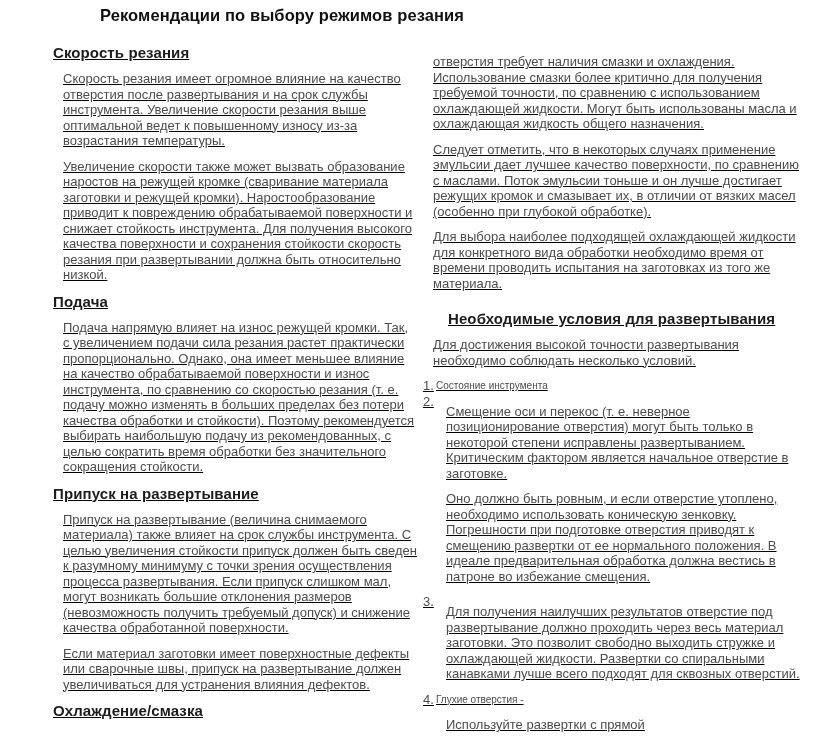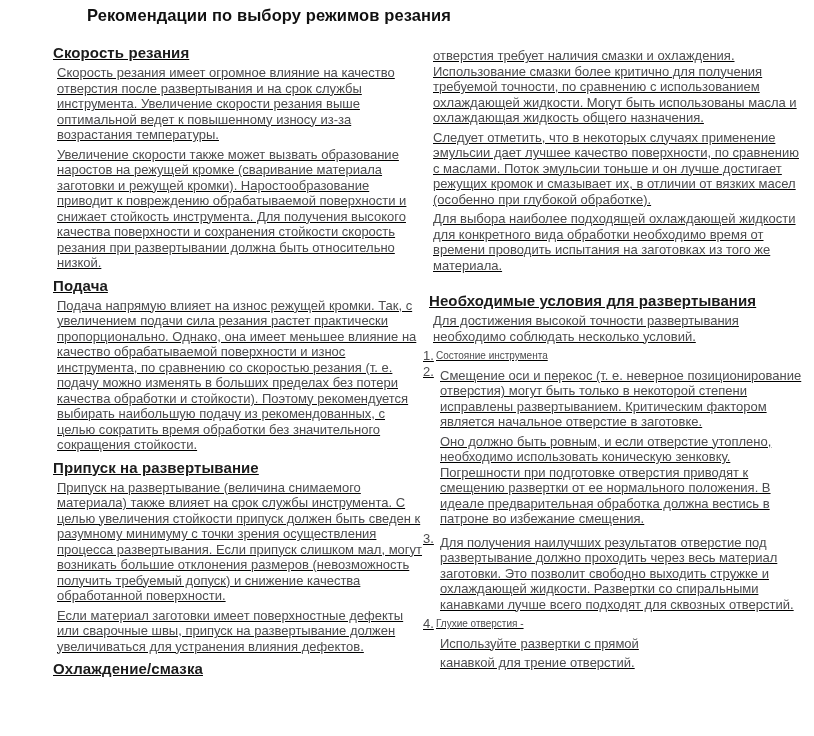--- a/index.html
+++ b/index.html
@@ -10,21 +10,21 @@
   .page {
     position: relative;
     width: 814px;
     height: 736px;
     background: #ffffff;
     overflow: hidden;
     font-family: "Liberation Sans", sans-serif;
   }
   .doc-title {
     position: absolute;
-    left: 87px;
+    left: 100px;
     top: 6px;
     margin: 0;
     font-size: 16.5px;
     font-weight: 700;
     color: #111111;
     letter-spacing: 0.1px;
     white-space: nowrap;
   }
   .col {
     position: absolute;
@@ -33,21 +33,21 @@
   }
   .col-left {
     left: 53px;
     width: 375px;
   }
   .col-right {
     left: 423px;
     width: 388px;
   }
   .col p {
-    margin: 4px;
+    margin: 10px;
     font-size: 13px;
     line-height: 15.5px;
     color: #4c4c4e;
   }
   .section-heading {
     margin: 0 0 1px 0;
     font-size: 15px;
     line-height: 17px;
     font-weight: 700;
     color: #1c1c1c;
@@ -56,21 +56,21 @@
   .doc-section + .doc-section {
     margin-top: 6px;
   }
   .col-right .body-par {
     margin-left: 10px;
   }
   .conditions {
     margin-top: 19px;
   }
   .conditions .section-heading {
-    margin-left: 6px;
+    margin-left: 25px;
   }
   .conditions .intro-par {
     margin-left: 10px;
   }
   .num-list {
     margin: 0;
   }
   .list-item {
     display: flex;
     align-items: flex-start;

